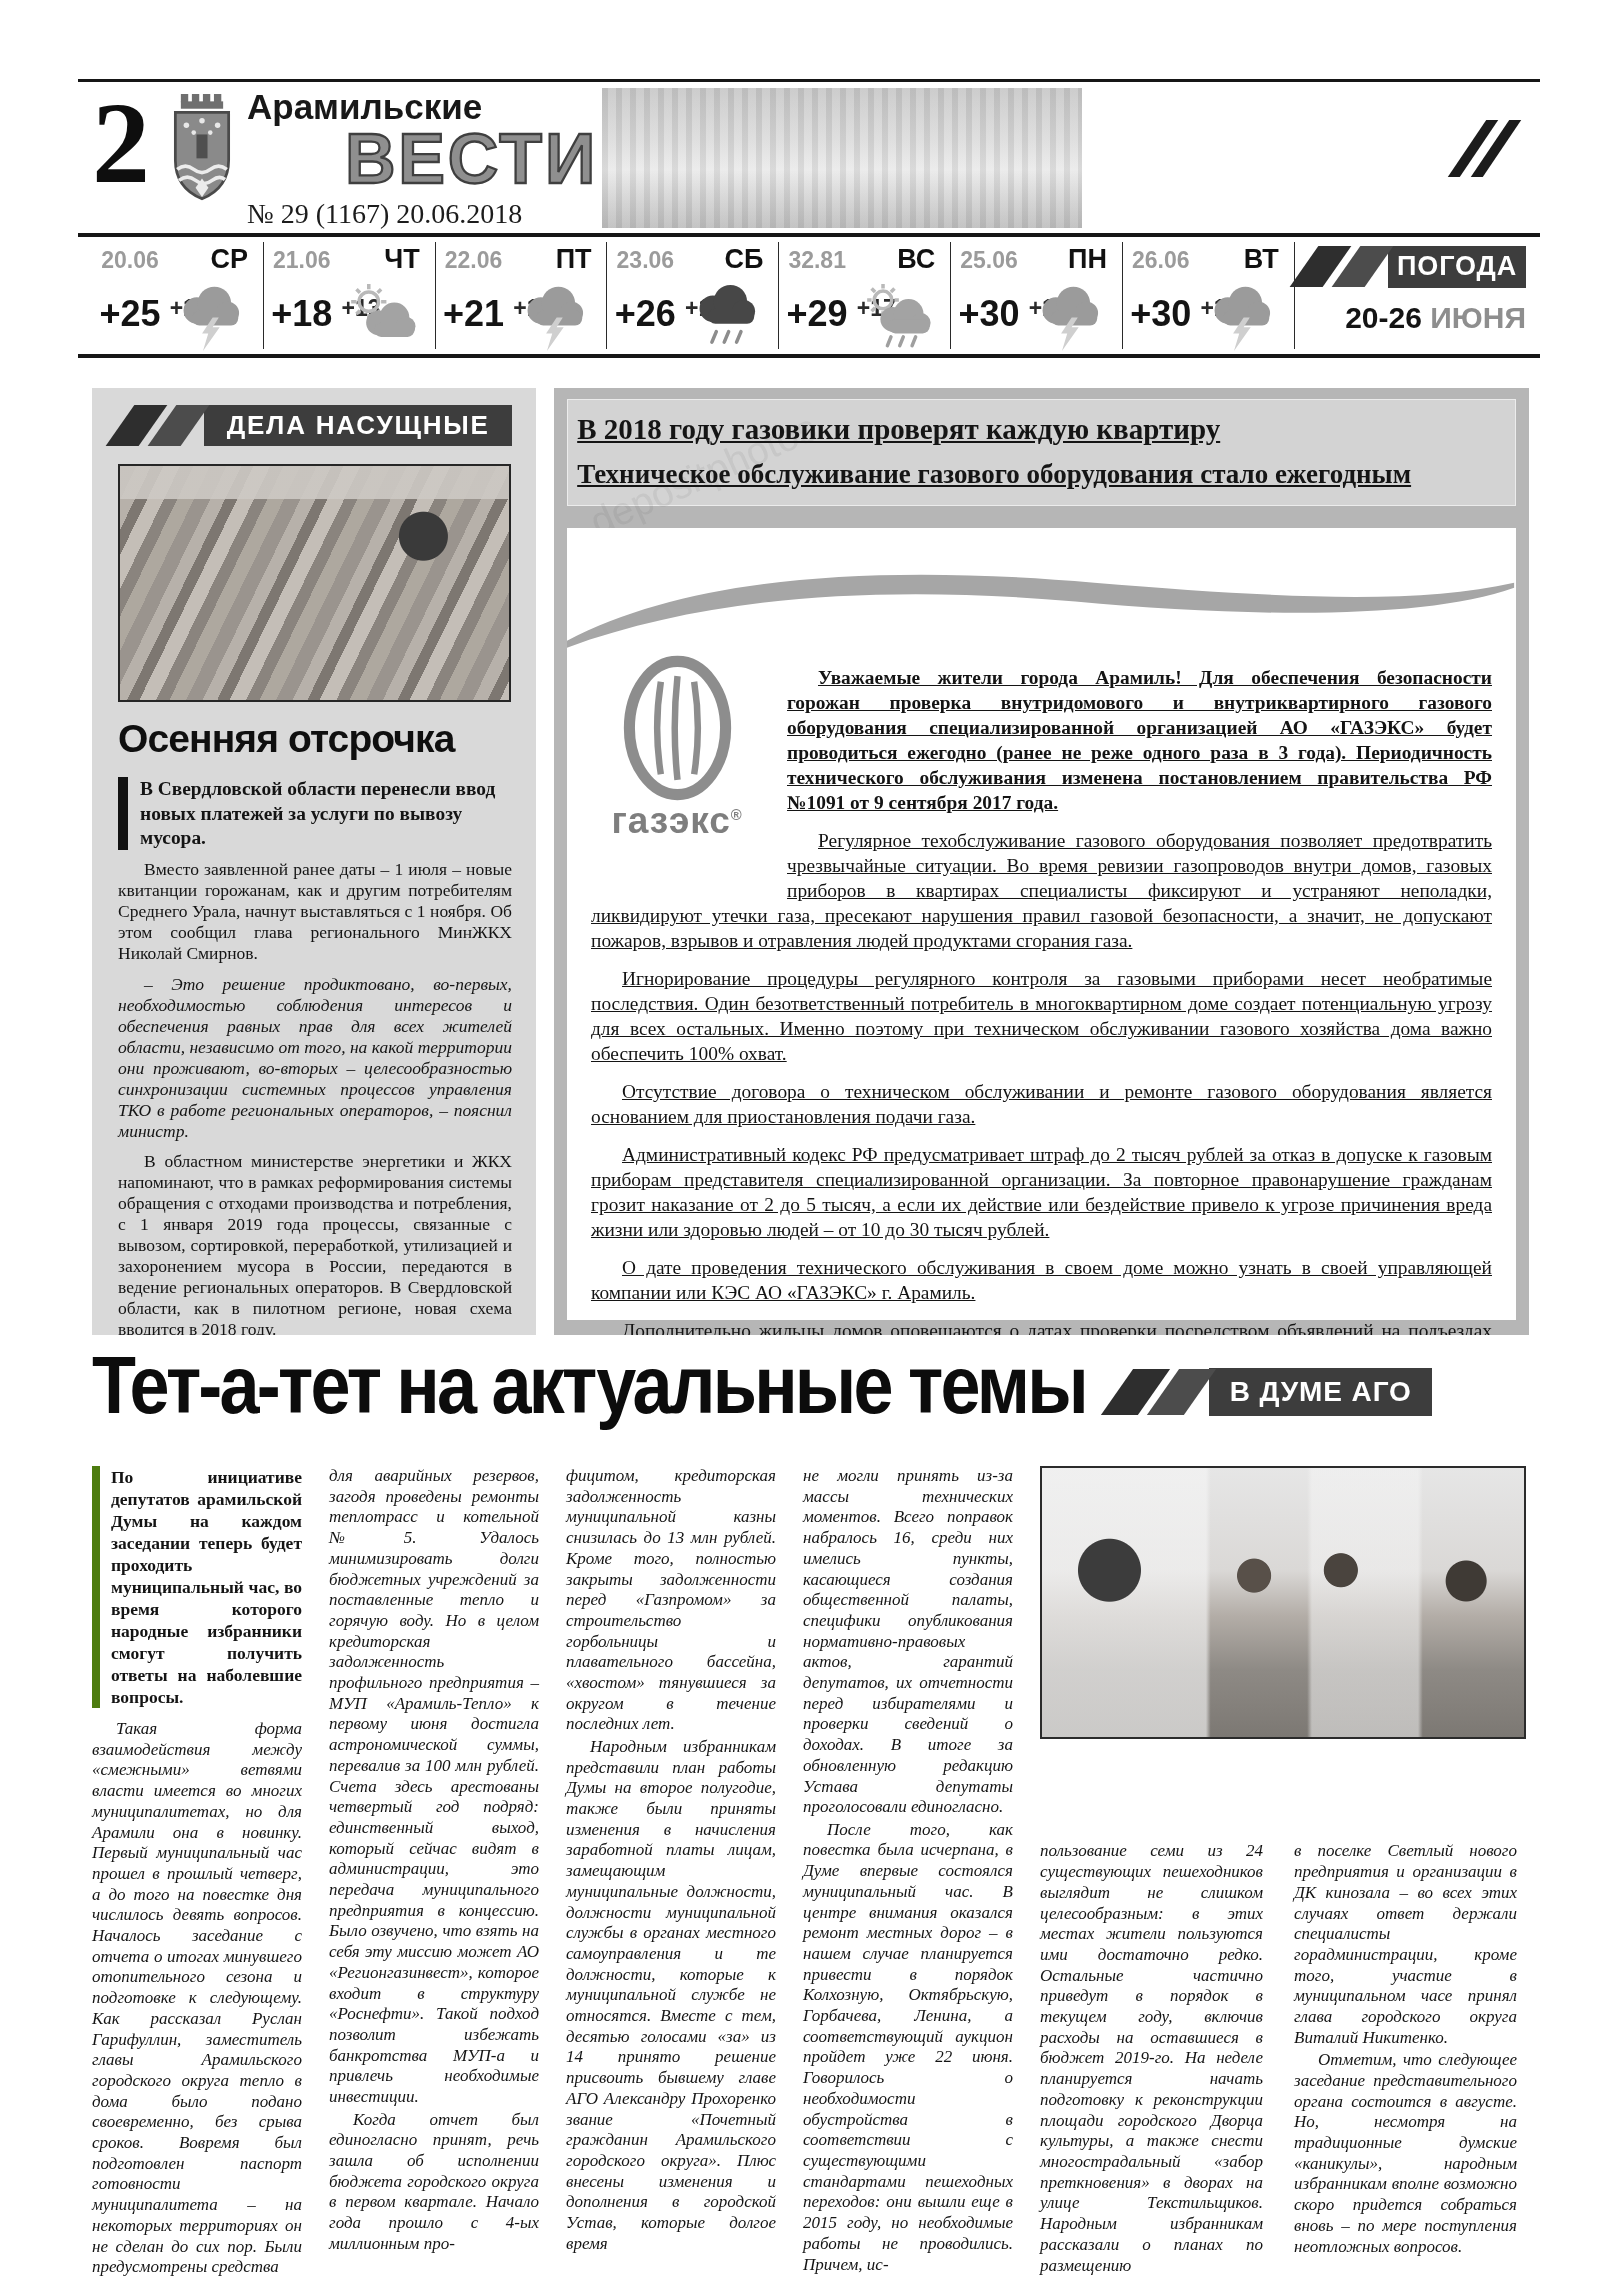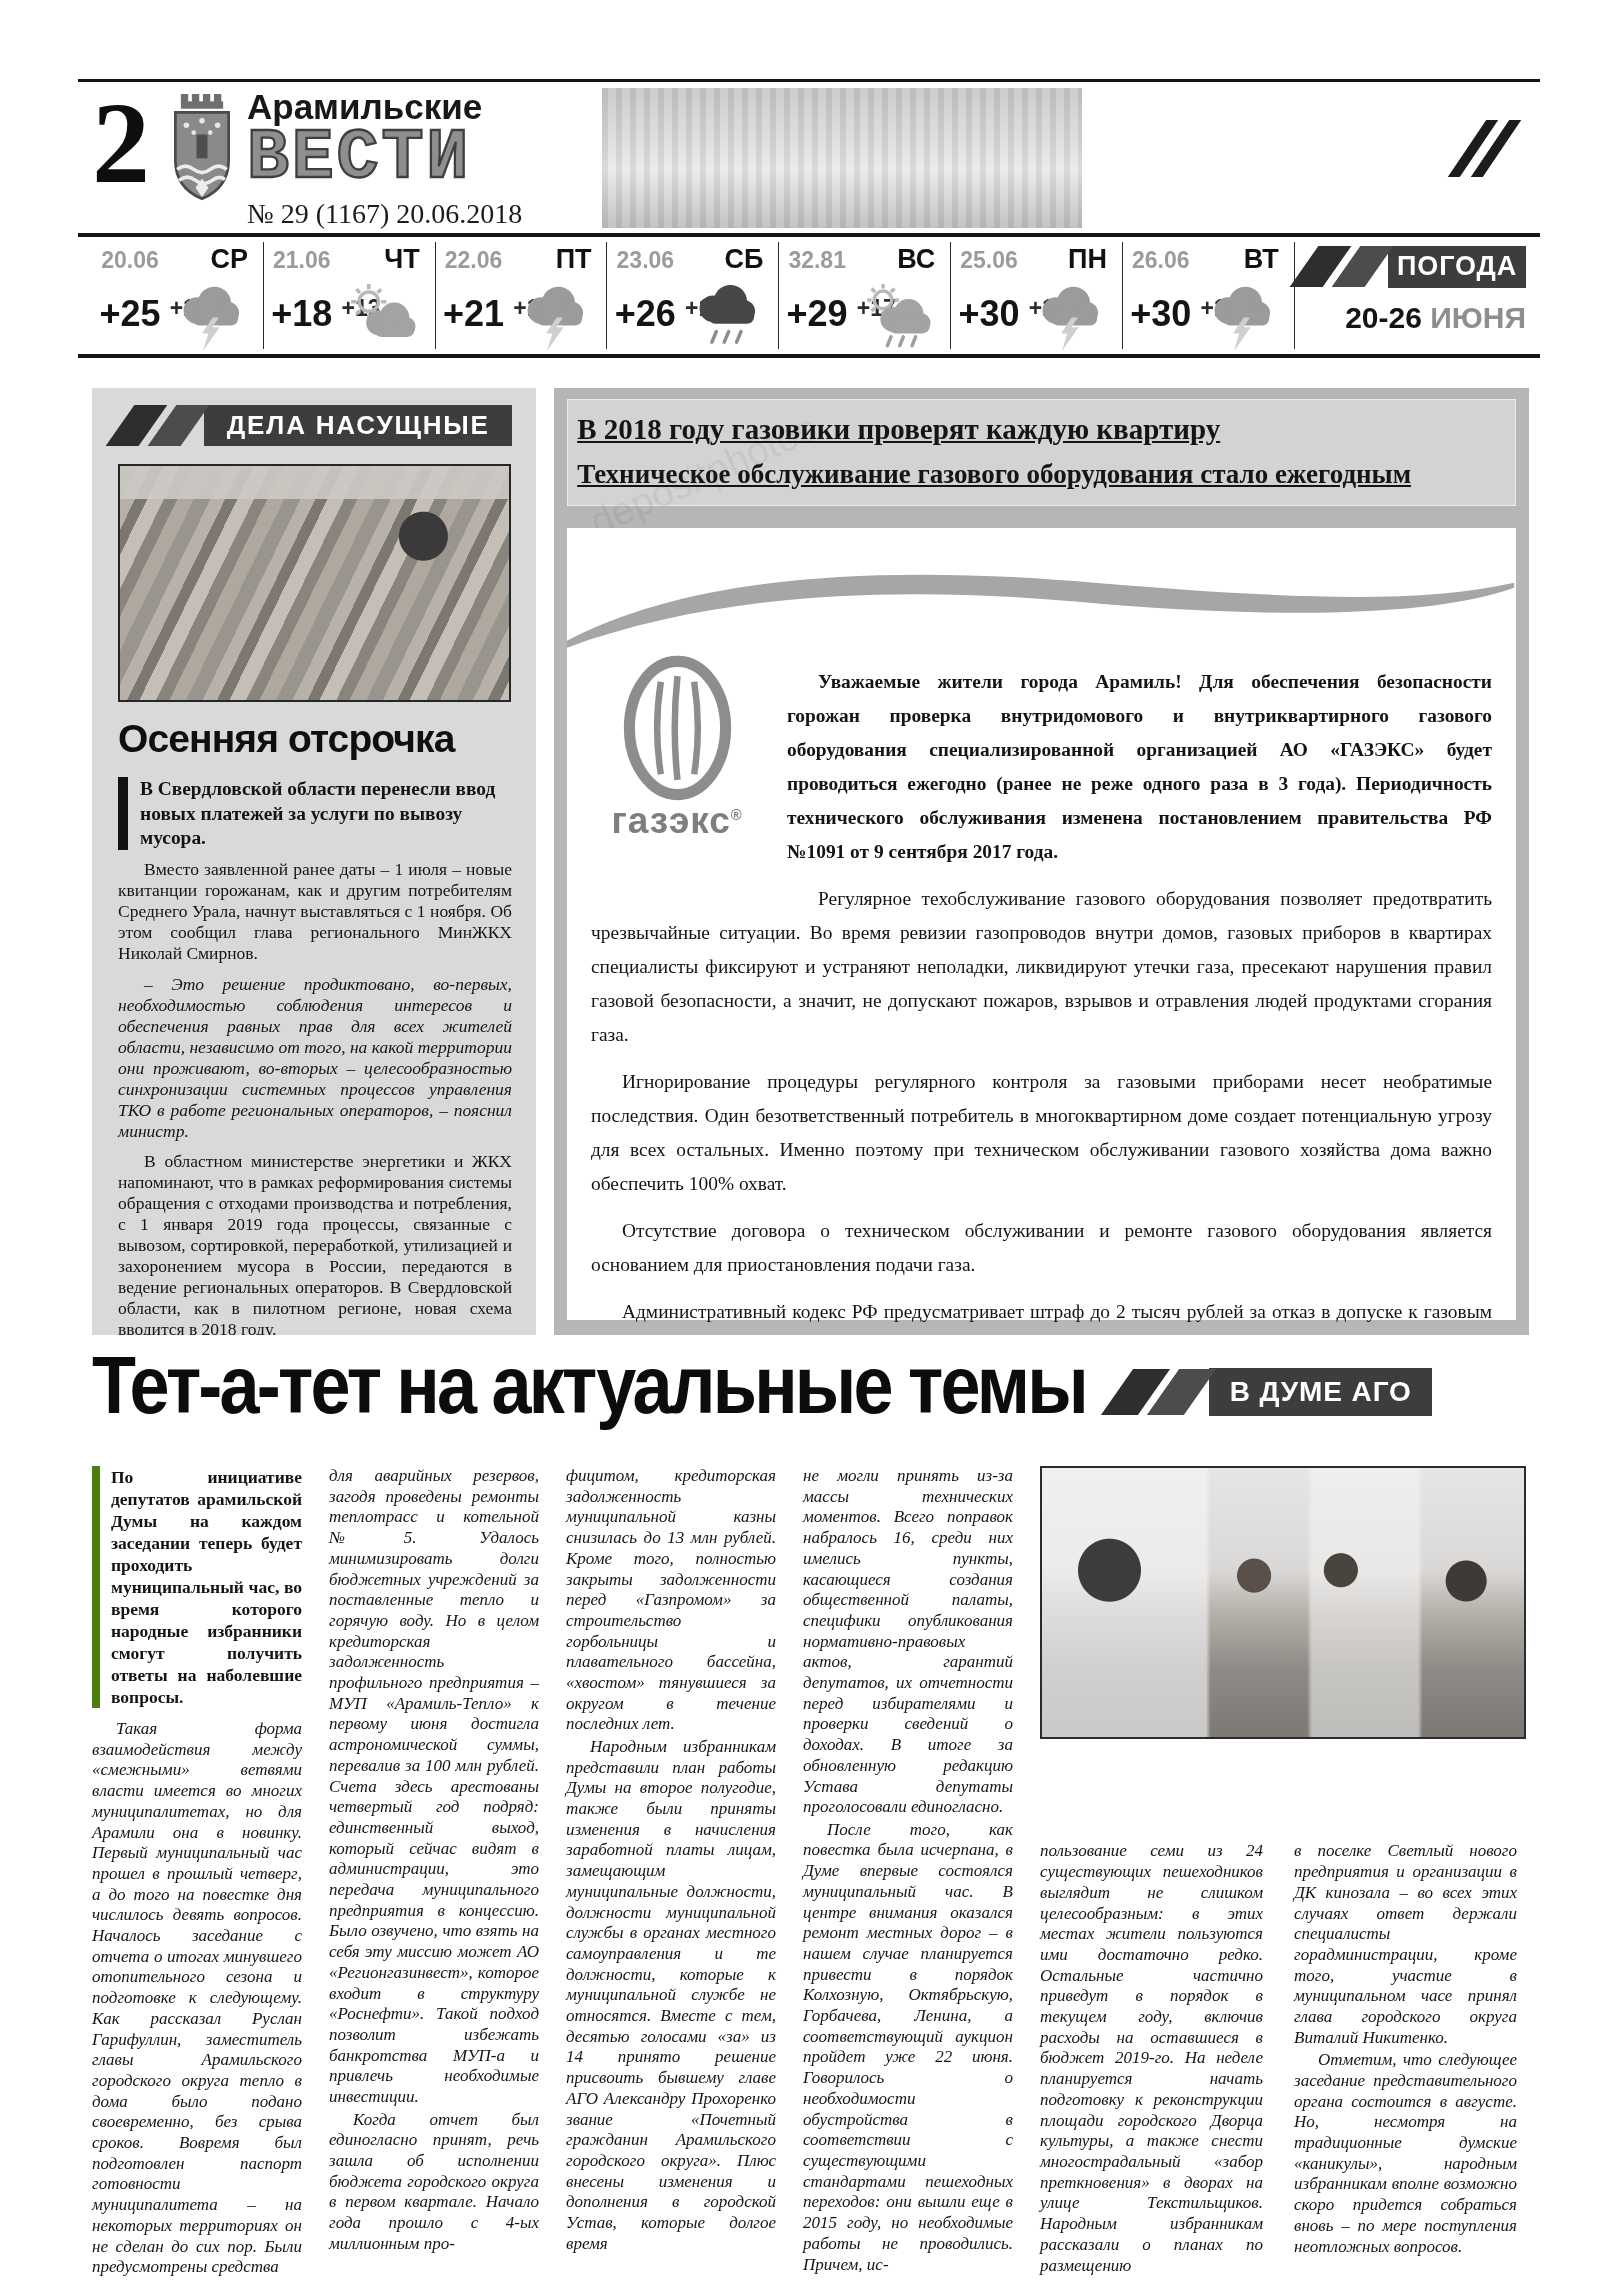--- a/index.html
+++ b/index.html
@@ -6,22 +6,22 @@
   #page{position:relative;width:1619px;height:2290px;background:#ffffff;overflow:hidden;
         font-family:"Liberation Serif",serif;color:#141414;}
   .rule{position:absolute;background:#161616;}
   
   #page-number{position:absolute;left:92px;top:85px;font-family:"Liberation Serif",serif;
         font-weight:bold;font-size:116px;line-height:1;color:#0e0e0e;}
   #emblem{position:absolute;left:168px;top:92px;width:68px;height:129px;}
   #masthead{position:absolute;left:247px;top:89px;width:351px;}
   #masthead-top{font-family:"Liberation Sans",sans-serif;font-weight:bold;font-size:35px;
         line-height:1.05;color:#181818;}
-  #masthead-main{font-family:Liberation Mono, monospace;font-weight:bold;font-size:70px;
-        line-height:.95;color:#8f8f8f;letter-spacing:2.8px;-webkit-text-stroke:2.3px #3f3f3f;}
+  #masthead-main{font-family:Liberation Sans, sans-serif;font-weight:bold;font-size:70px;
+        line-height:.95;color:#8f8f8f;letter-spacing:2.8px;text-align:right;-webkit-text-stroke:2.3px #3f3f3f;}
   #issue-line{font-size:28px;margin-top:5.5px;color:#1c1c1c;}
   #panorama{position:absolute;left:602px;top:88px;width:480px;height:140px;
         background:
           repeating-linear-gradient(90deg,rgba(110,110,110,.18) 0 6.5px,rgba(200,200,200,.12) 6.5px 14px),
           linear-gradient(180deg,#cdcdcd 0%,#e3e3e3 38%,#f1f1f1 58%,#d6d6d6 82%,#c3c3c3 100%);}
   #section-title{position:absolute;left:1061px;top:118px;width:388px;text-align:right;
         font-size:54px;color:#111;}
   .slash-wrap{position:absolute;left:1467px;top:120px;display:flex;gap:11px;}
   .slash{width:12px;height:57px;background:#1c1c1c;transform:skewX(-34deg);}
   
@@ -74,21 +74,21 @@
   #gas-title-line2{font-weight:bold;font-size:27px;color:#151515;margin-top:13px;}
   #gas-white{position:absolute;left:13px;top:140px;width:949px;height:792px;background:#fff;
         padding:0 24px;box-sizing:border-box;}
   #swoosh{position:absolute;left:0;top:24px;width:100%;height:111px;}
   #gas-content{position:relative;padding-top:137px;}
   #gazeks-logo{float:left;width:172px;height:225px;margin:-11px 24px 5.5px 0;text-align:center;}
   #gazeks-logo svg{width:111px;height:148px;display:block;margin:0 auto;}
   #gazeks-wordmark{font-family:"Liberation Sans",sans-serif;font-weight:bold;font-size:37px;
         color:#7e7e7e;letter-spacing:0.9px;line-height:1;}
   #gazeks-wordmark sup{font-size:14.8px;}
-  .gp{font-size:19.4px;line-height:34px;text-align:justify;text-indent:31px;margin:0 0 13px;}
+  .gp{font-size:19.4px;line-height:25px;text-align:justify;text-indent:31px;margin:0 0 13px;text-decoration:underline;}
   .gp.bold{font-weight:bold;}
   
   #duma-headline-row{position:absolute;left:92px;top:1349px;width:1434px;display:flex;align-items:center;}
   #duma-title{font-family:"Liberation Sans",sans-serif;font-weight:bold;font-size:72px;
         letter-spacing:-2.8px;line-height:1;color:#0c0c0c;transform:scaleY(1.12);transform-origin:left center;}
   #duma-badge{margin-left:31px;margin-top:13px;display:flex;align-items:center;gap:9.2px;}
   #duma-badge .stripe{height:46px;width:37px;}
   #duma-bar{height:48px;width:223px;font-size:28px;letter-spacing:0.9px;}
   #duma-body{position:absolute;left:92px;top:1466px;width:1434px;height:812px;display:flex;gap:27px;}
   .col{width:210px;flex:0 0 auto;}

